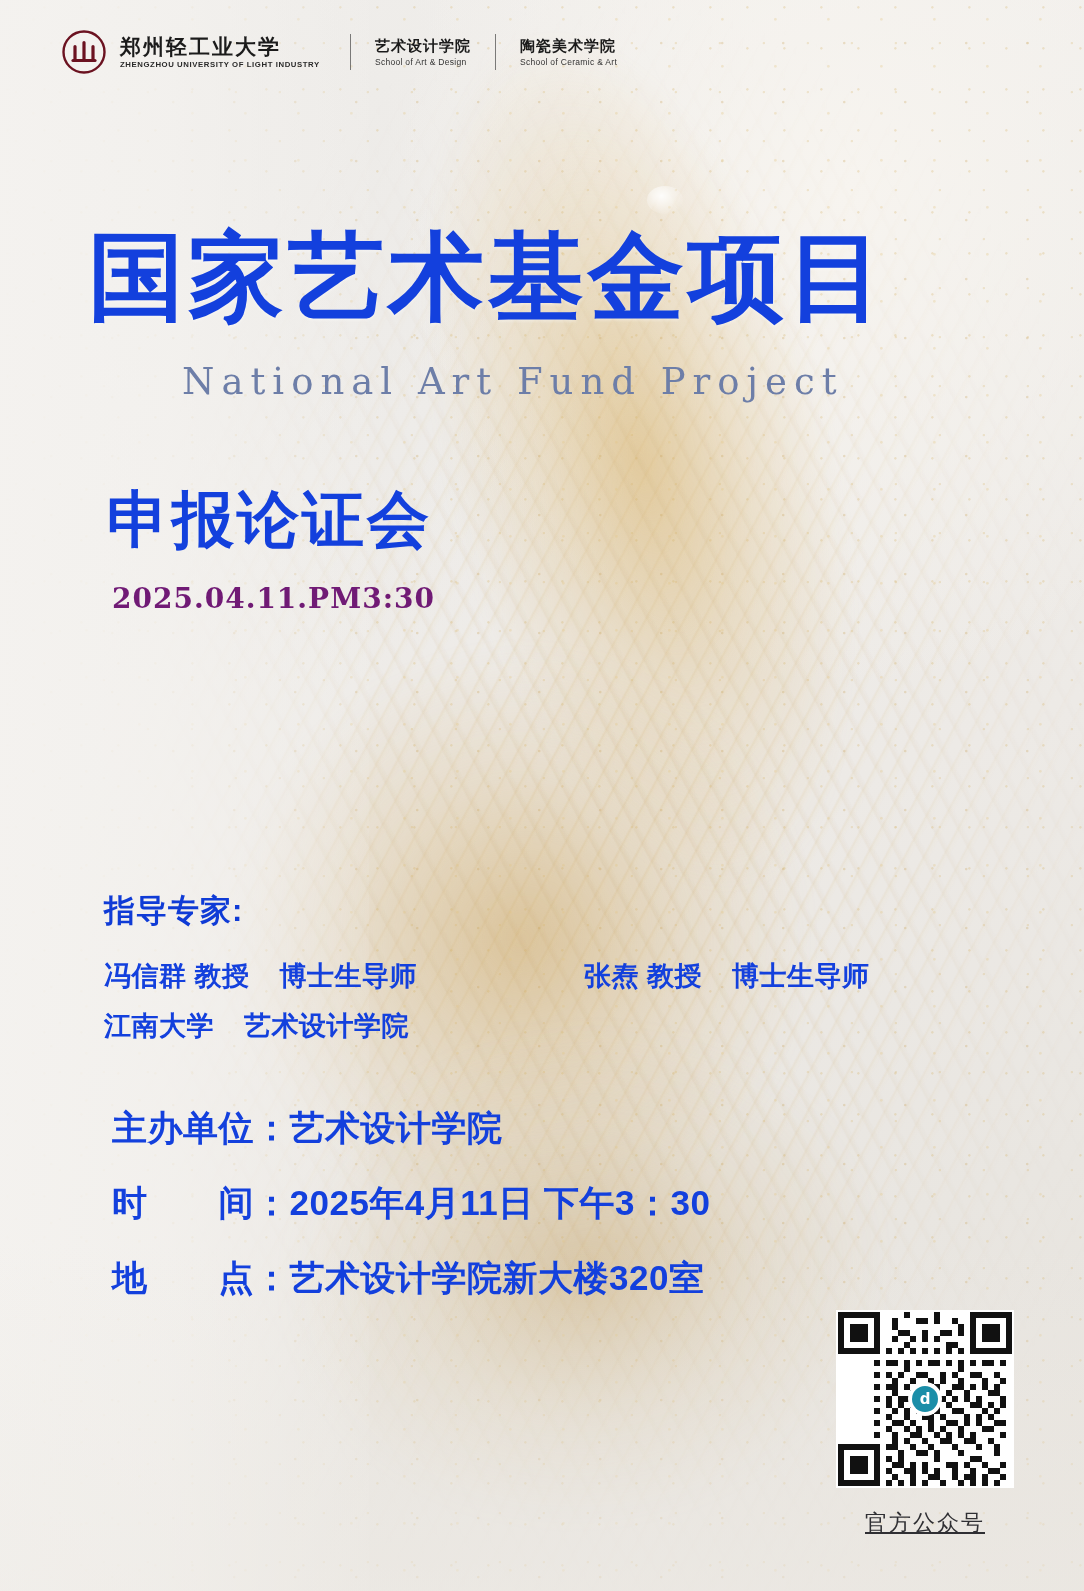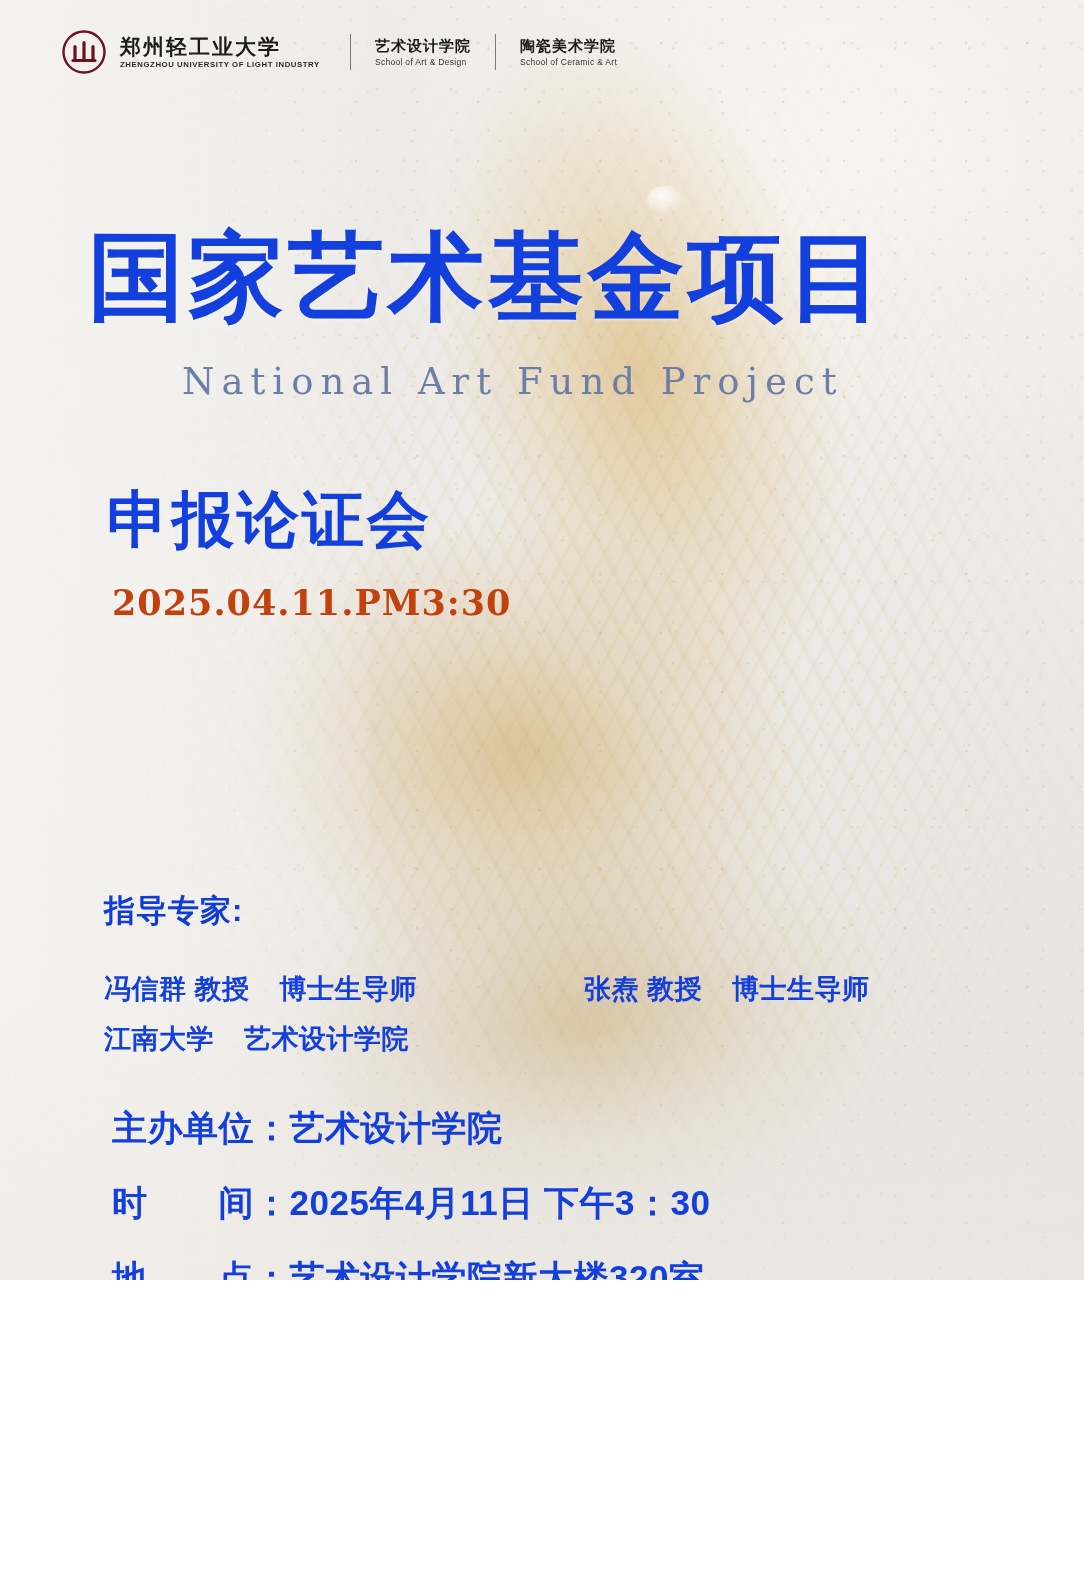--- a/index.html
+++ b/index.html
@@ -7,21 +7,21 @@
     padding: 0;
     background: #ffffff;
   }
   body {
     font-family: "Liberation Sans", sans-serif;
   }
 
   .poster {
     position: relative;
     width: 1084px;
-    height: 1280px;
+    height: 1591px;
     overflow: hidden;
     background: #f2f0ed;
   }
 
   
   .bg-base {
     position: absolute;
     inset: 0;
     background:
       radial-gradient(ellipse 60% 45% at 78% 12%, #f7f4ef 0%, rgba(247,244,239,0) 70%),
@@ -212,41 +212,41 @@
     color: #1340dd;
     letter-spacing: 3px;
     white-space: nowrap;
     z-index: 5;
   }
   .date-line {
     position: absolute;
     left: 112px;
     top: 582px;
     font-family: "DejaVu Serif", serif;
-    font-size: 35px;
-    font-weight: 700;
-    color: #c2410c;
+    font-size: 28px;
+    font-weight: 700;
+    color: #701a75;
     letter-spacing: 1px;
     white-space: nowrap;
     z-index: 5;
   }
 
   
   .experts {
     position: absolute;
     left: 104px;
     top: 890px;
     z-index: 5;
   }
   .experts-heading {
     font-size: 31px;
     font-weight: 700;
     color: #0f3bd6;
     letter-spacing: 1px;
-    margin-bottom: 39px;
+    margin-bottom: 26px;
   }
   .expert-row {
     display: flex;
     align-items: baseline;
     font-size: 27px;
     font-weight: 700;
     color: #1340dd;
     letter-spacing: 0.5px;
     margin-bottom: 14px;
     white-space: nowrap;

